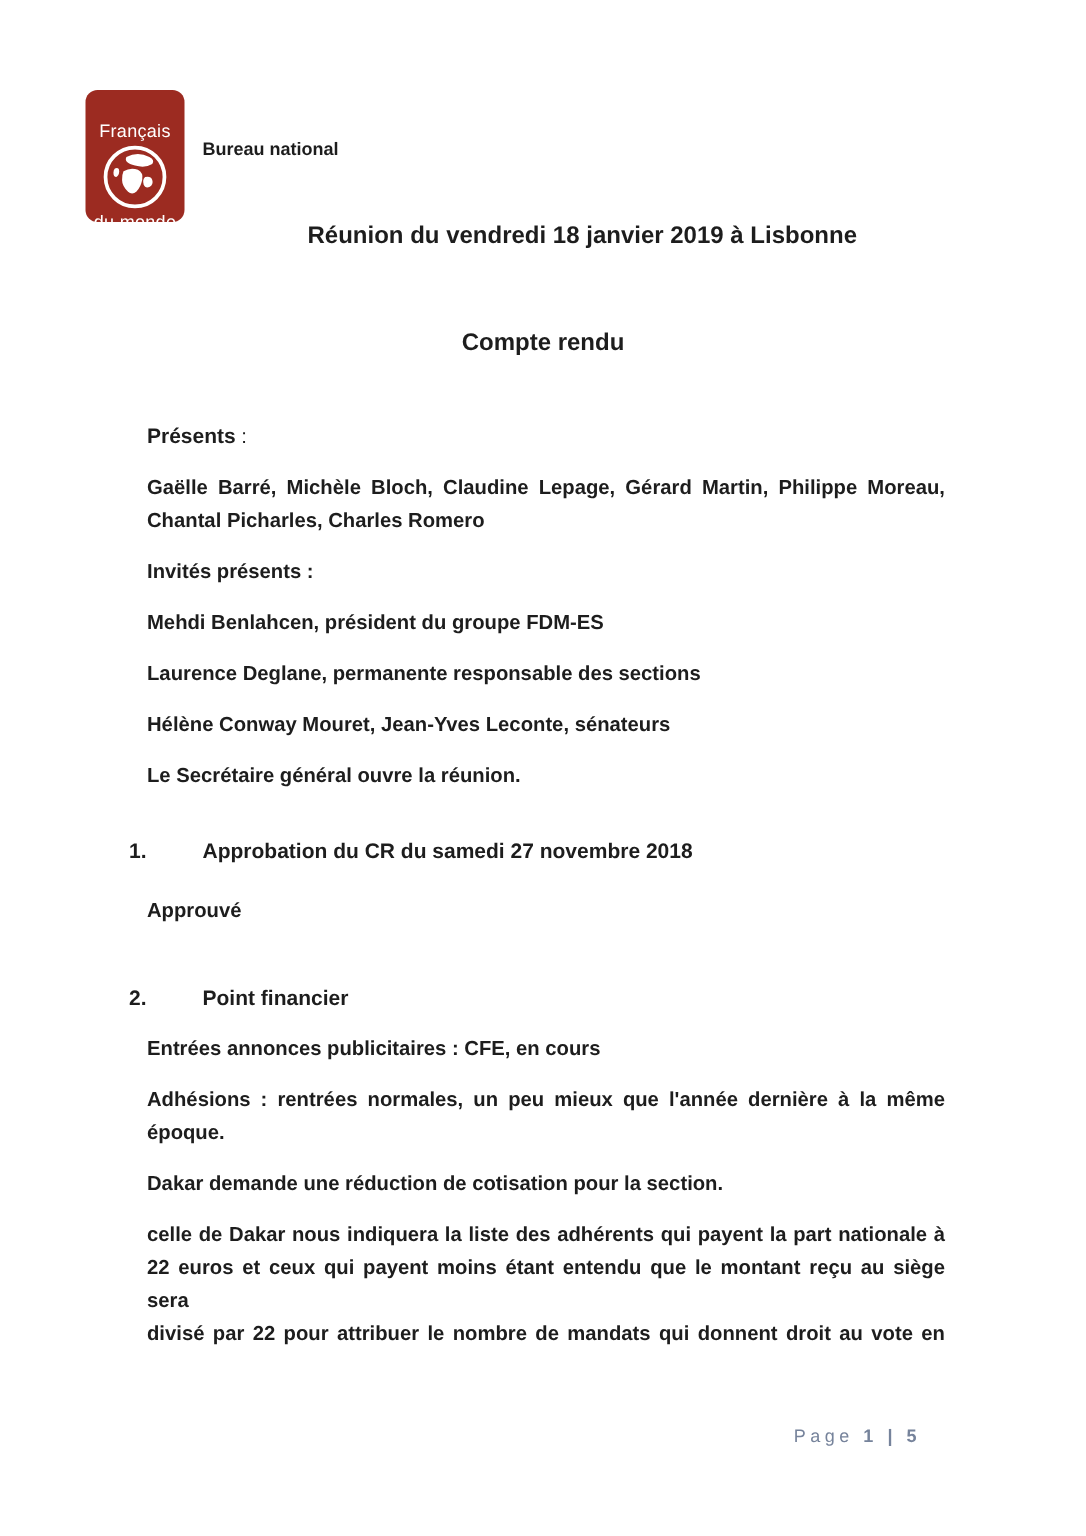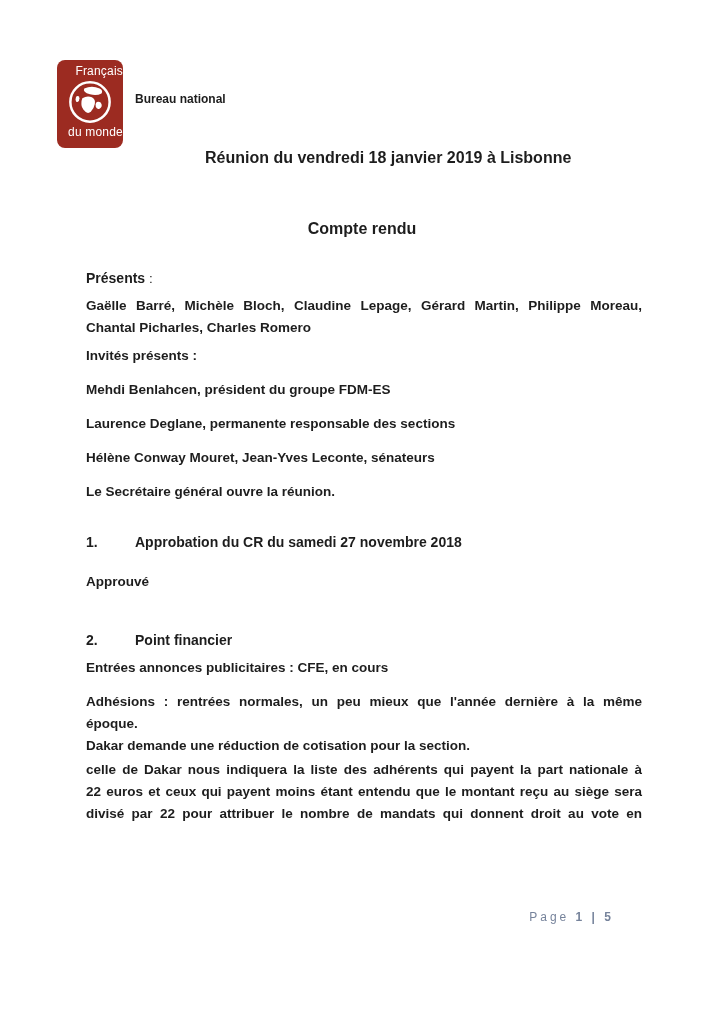--- a/index.html
+++ b/index.html
@@ -12,59 +12,59 @@
     overflow:hidden;
   }
   .page { position:absolute; inset:0; }
 
   
   .logo {
     position:absolute; left:57px; top:60px;
     width:66px; height:88px;
     background:var(--brand, #9c2b21);
     border-radius:8px;
-    color:#fff; text-align:right;
+    color:#fff; text-align:center;
     box-sizing:border-box;
-    padding-top:4px;
+    padding-top:20px;
   }
   .logo .ltext { font-size:12px; line-height:14px; letter-spacing:0.2px; }
   .logo .globe { width:46px; height:46px; margin:1px auto 0; display:block; }
 
   
   .org-title   { position:absolute; left:135px; top:92px;  font-size:12px; font-weight:bold; white-space:nowrap; }
   .meeting-title{ position:absolute; left:205px; top:149px; font-size:16px; font-weight:bold; white-space:nowrap; }
   .doc-title   { position:absolute; left:0; right:0; top:220px; text-align:center; font-size:16px; font-weight:bold; }
 
   
   .content {
     position:absolute; left:86px; top:267px; width:556px;
     font-size:13.5px; line-height:22px;
   }
-  .para { margin:0; }
+  .para { margin:12px; }
   .line { min-height:22px;font-weight:bold; }
   .jfull { text-align:justify; text-align-last:justify; }
   .mb0  { margin-bottom:0; }
   .mb2  { margin-bottom:2px; }
   .mb5  { margin-bottom:5px; }
   .mb6  { margin-bottom:6px; }
   .mb12 { margin-bottom:12px; }
   .mb18 { margin-bottom:18px; }
   .mb28 { margin-bottom:28px; }
   .mb36 { margin-bottom:36px; }
 
   .presents-label { font-weight:bold; font-size:14px; }
   .presents-colon { font-weight:normal; }
 
   .sec-heading { display:flex; font-weight:bold; font-size:14px; }
   .sec-num { width:49px; flex:0 0 49px; }
   .sec-title { flex:1; }
 
   
   .footer {
-    position:absolute; top:910px; right:110px;
+    position:absolute; top:950px; right:110px;
     font-size:12px; letter-spacing:3px;
     color:var(--footer, #76839b);
     white-space:nowrap;
   }
   .footer b { font-weight:bold; }
 </style>
 </head>
 <body>
 
 <div class="page">

